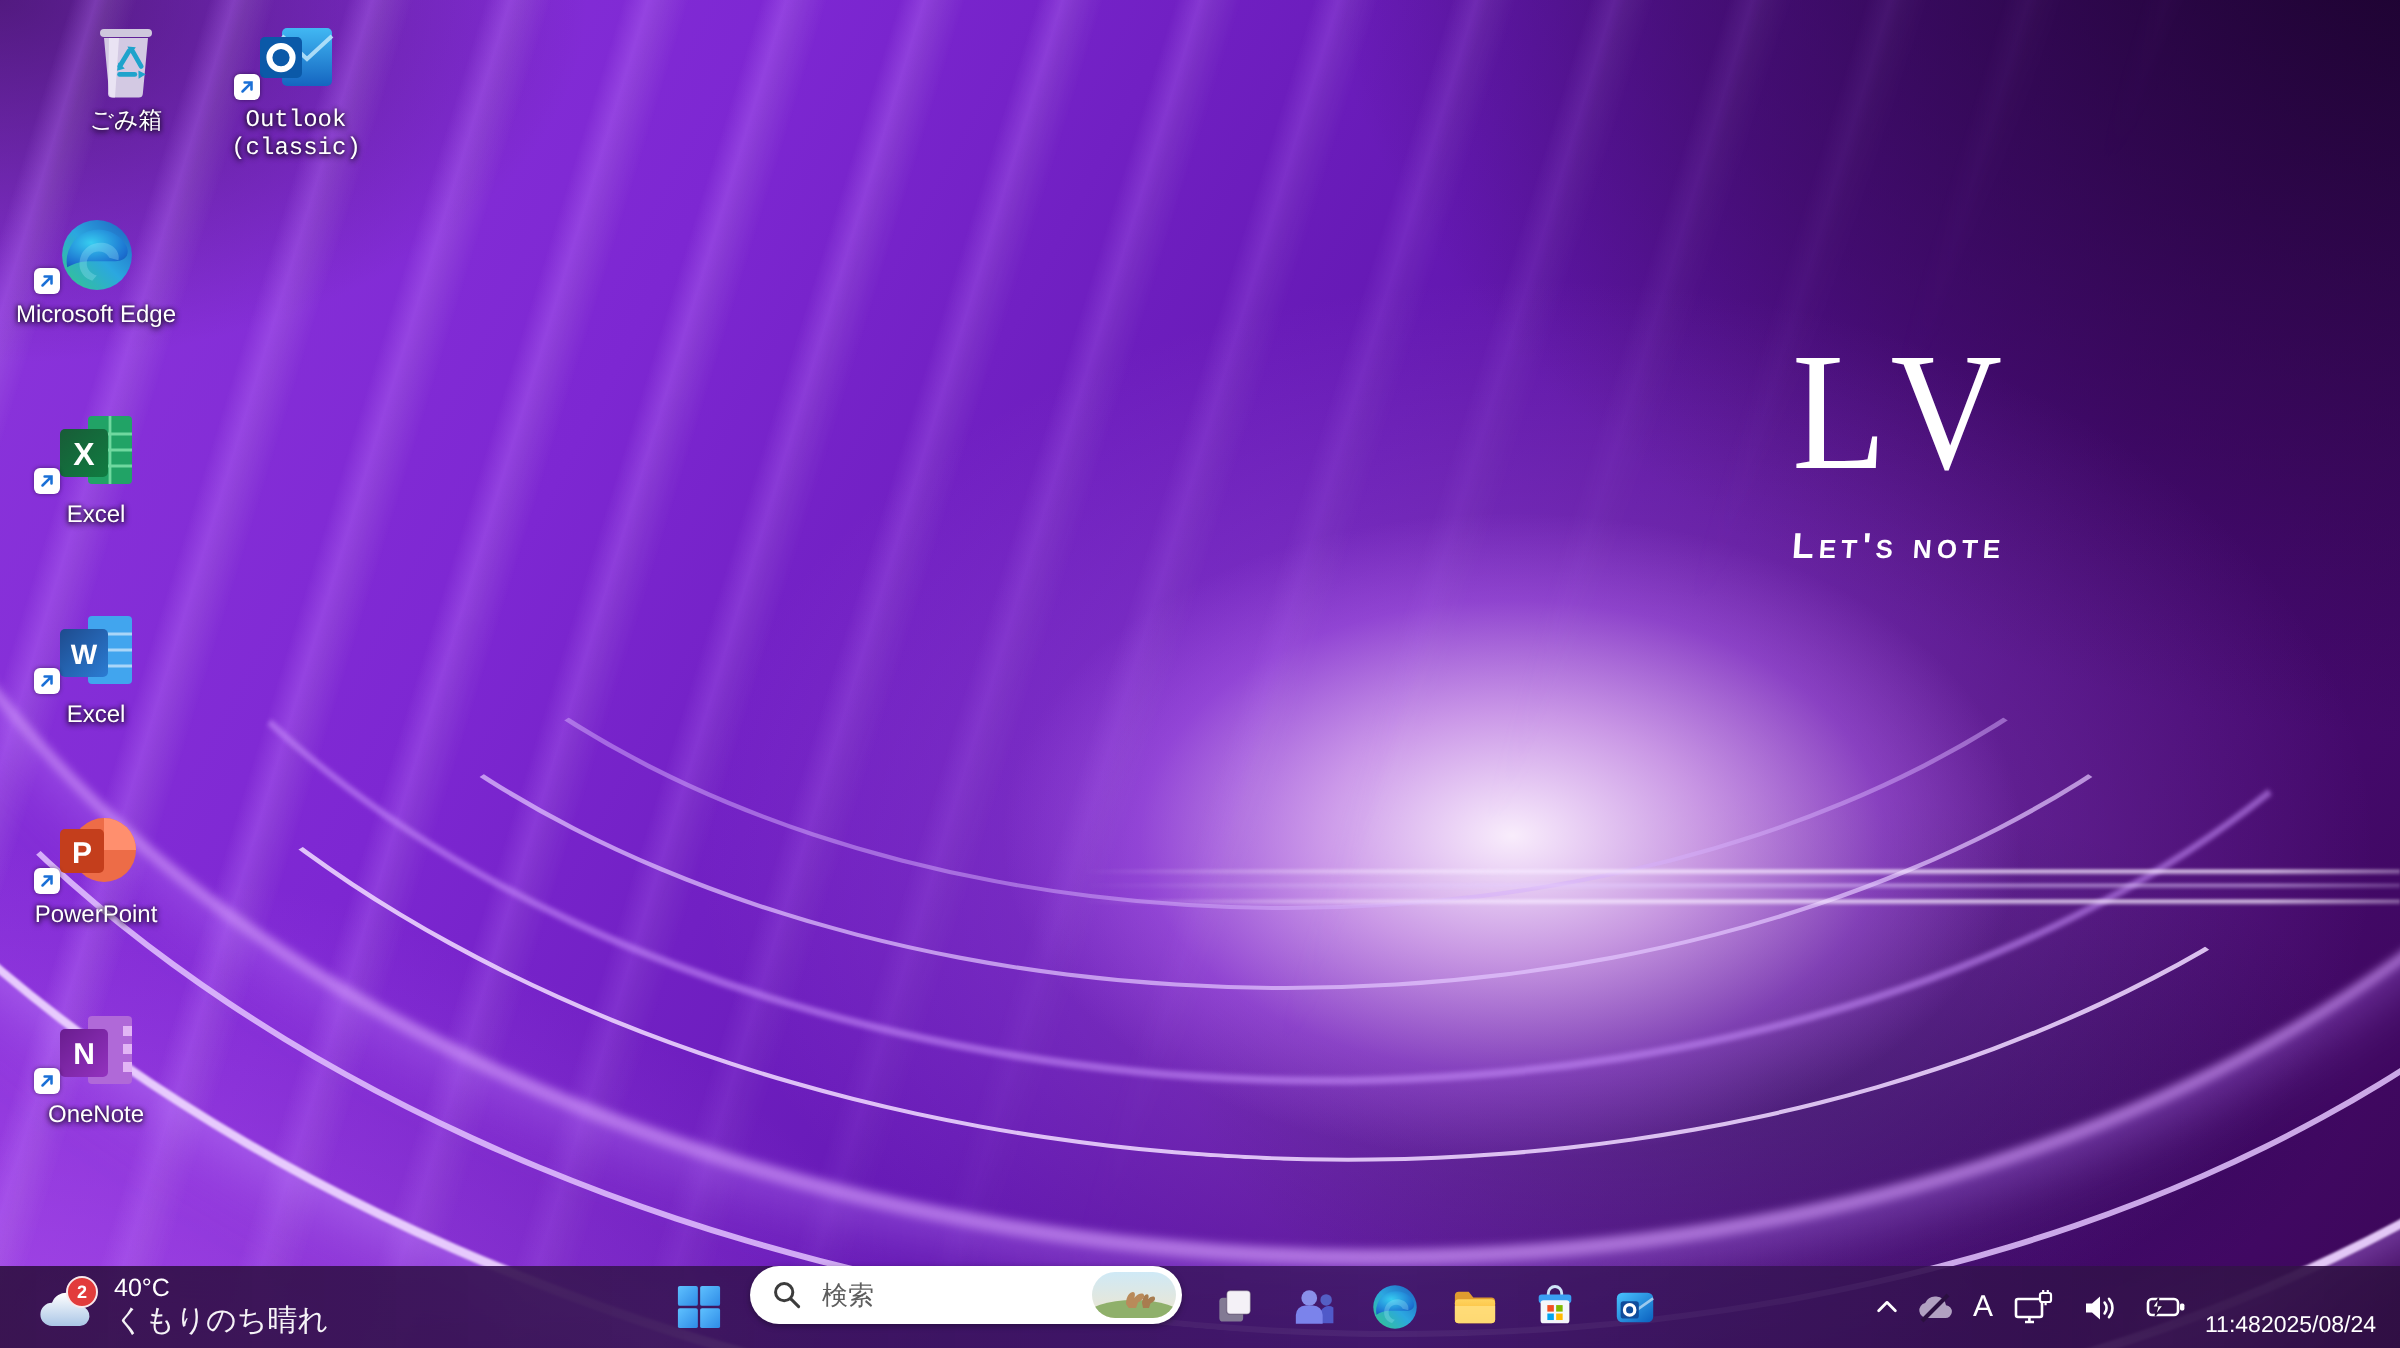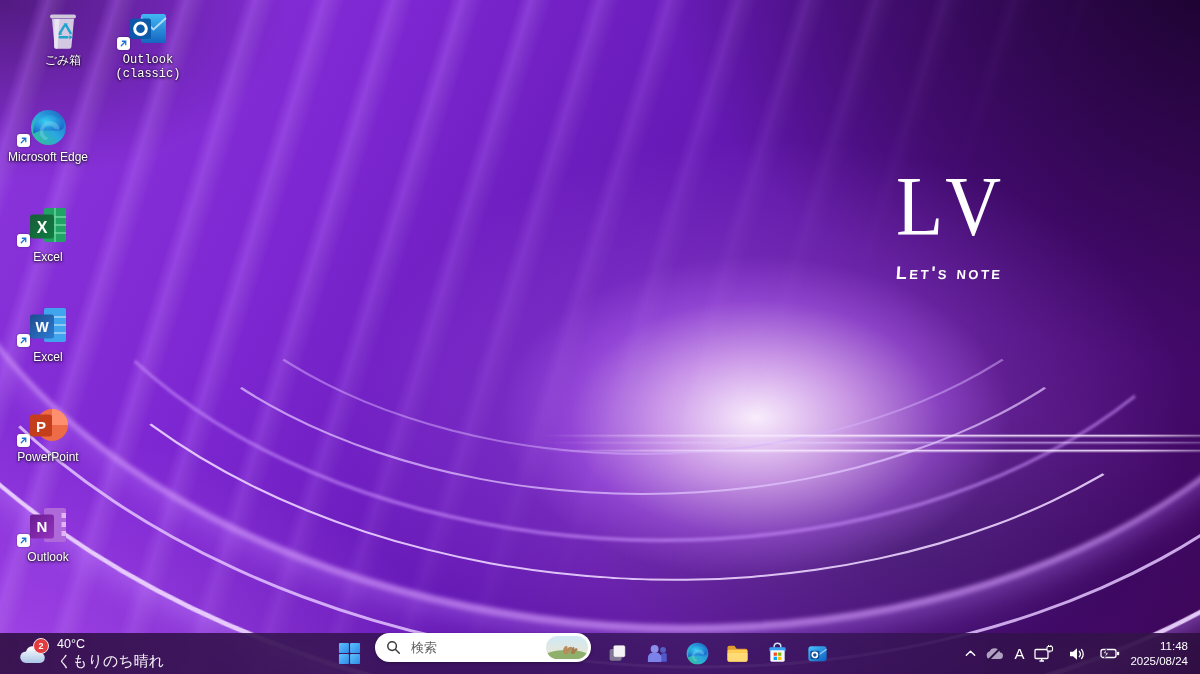--- a/index.html
+++ b/index.html
@@ -84,21 +84,21 @@
     display:flex;align-items:center;padding:0 3px 0 11px;box-shadow:0 1px 3px rgba(0,0,0,.35);cursor:text;}
   .search input{flex:1;border:none;outline:none;background:transparent;font-size:13px;color:#333;
     margin-left:8px;min-width:0;font-family:inherit;}
   .search input::placeholder{color:#5e5e5e;opacity:1;}
   .bing-pic{width:42px;height:23px;border-radius:12px;overflow:hidden;flex:none;cursor:pointer;}
   .tray{position:absolute;right:4px;top:0;height:41px;display:flex;align-items:center;}
   .trbtn{height:34px;border:none;background:transparent;border-radius:5px;display:flex;
     align-items:center;justify-content:center;color:#fff;cursor:pointer;padding:0 4px;}
   .ime{font-size:15px;font-weight:400;width:22px;}
   .sysicons{gap:7px;}
-  .clock{flex-direction:column;align-items:flex-end;line-height:1.3;font-size:11.5px;
+  .clock{flex-direction:row;align-items:flex-end;line-height:1.3;font-size:11.5px;
     padding:0 8px 0 6px;color:#fff;}
 </style>
 </head>
 <body>
 
 <div class="screen">
 
   <div class="wallpaper">
     <div class="wp-diag"></div>
     <div class="ring r1"></div>
@@ -271,21 +271,21 @@
           </g>
         <rect x="2" y="8.5" width="24" height="24" rx="2.5" fill="url(#ong)"></rect>
         <text x="14" y="26" font-size="15" font-weight="bold" fill="#fff" text-anchor="middle" font-family="Liberation Sans,sans-serif">N</text>
       </svg>
       <span class="badge">
         <svg width="9" height="9" viewBox="0 0 12 12">
             <path d="M3 9 L8.6 3.4 M4.4 3 h4.6 v4.6" stroke="#1b70d6" stroke-width="1.7" fill="none" stroke-linecap="round"></path>
           </svg>
       </span>
     </div>
-    <div class="dlabel">Outlook</div>
+    <div class="dlabel">OneNote</div>
   </div>
 
   <div class="taskbar">
 
     <div class="widgets">
       <div class="wcloud">
         <svg width="30" height="22" viewBox="0 0 30 22">
           <defs>
               <linearGradient id="clg" x1="0" y1="0" x2="0" y2="1">
             <stop offset="0" stop-color="#ffffff"></stop>

